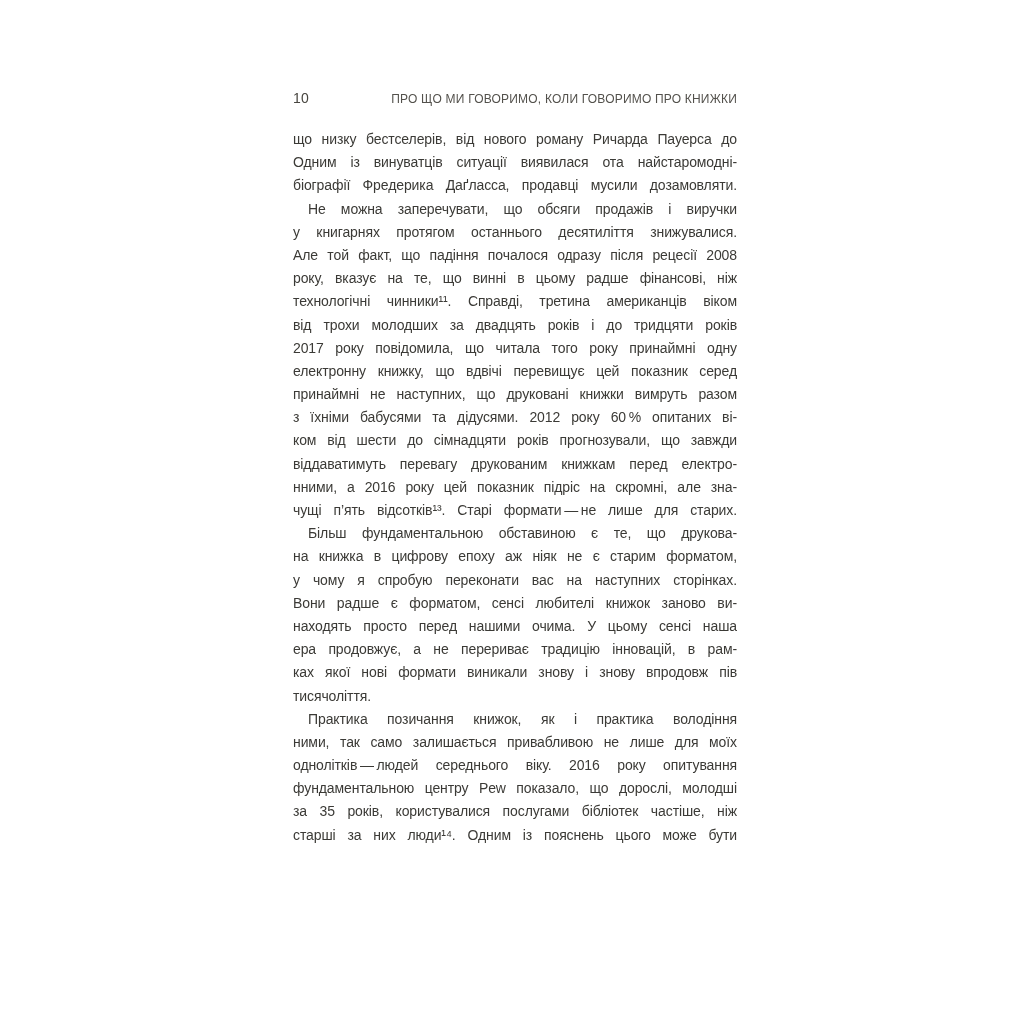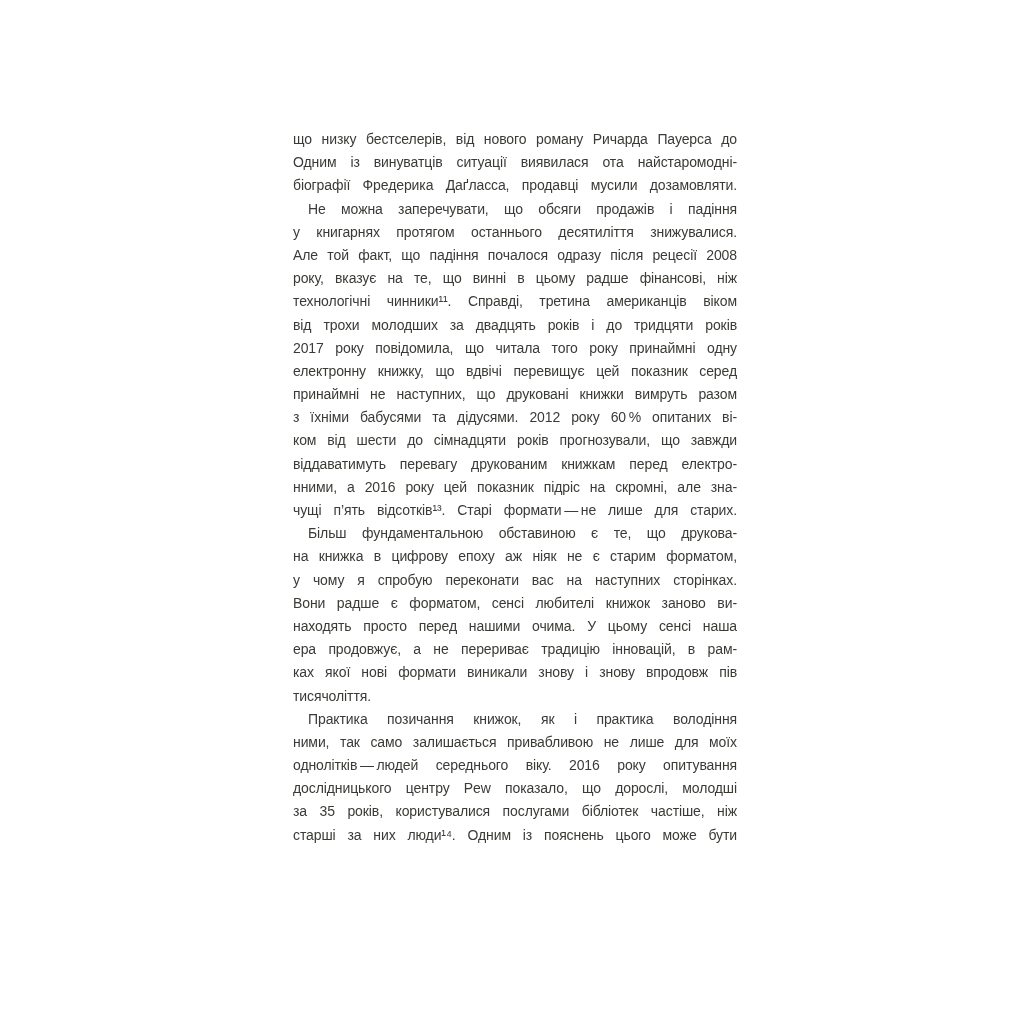--- a/index.html
+++ b/index.html
@@ -61,26 +61,30 @@
     text-align-last: left;
   }
   .line.indent {
     text-indent: 15px;
   }
 </style>
 </head>
 <body>
 
 <div class="page">
+  <header class="running-head">
+    <span class="page-num">10</span>
+    <span class="running-title">ПРО ЩО МИ ГОВОРИМО, КОЛИ ГОВОРИМО ПРО КНИЖКИ</span>
+  </header>
 
   <main class="text-block">
       <div class="line">що низку бестселерів, від нового роману Ричарда Пауерса до</div>
       <div class="line">Одним із винуватців ситуації виявилася ота найстаромодні-</div>
       <div class="line">біографії Фредерика Даґласса, продавці мусили дозамовляти.</div>
-      <div class="line indent">Не можна заперечувати, що обсяги продажів і падіння</div>
+      <div class="line indent">Не можна заперечувати, що обсяги продажів і виручки</div>
       <div class="line">у книгарнях протягом останнього десятиліття знижувалися.</div>
       <div class="line">Але той факт, що падіння почалося одразу після рецесії 2008</div>
       <div class="line">року, вказує на те, що винні в цьому радше фінансові, ніж</div>
       <div class="line">технологічні чинники¹¹. Справді, третина американців віком</div>
       <div class="line">від трохи молодших за двадцять років і до тридцяти років</div>
       <div class="line">2017 року повідомила, що читала того року принаймні одну</div>
       <div class="line">електронну книжку, що вдвічі перевищує цей показник серед</div>
       <div class="line">принаймні не наступних, що друковані книжки вимруть разом</div>
       <div class="line">з їхніми бабусями та дідусями. 2012 року 60 % опитаних ві-</div>
       <div class="line">ком від шести до сімнадцяти років прогнозували, що завжди</div>
@@ -91,17 +95,17 @@
       <div class="line">на книжка в цифрову епоху аж ніяк не є старим форматом,</div>
       <div class="line">у чому я спробую переконати вас на наступних сторінках.</div>
       <div class="line">Вони радше є форматом, сенсі любителі книжок заново ви-</div>
       <div class="line">находять просто перед нашими очима. У цьому сенсі наша</div>
       <div class="line">ера продовжує, а не перериває традицію інновацій, в рам-</div>
       <div class="line">ках якої нові формати виникали знову і знову впродовж пів</div>
       <div class="line end">тисячоліття.</div>
       <div class="line indent">Практика позичання книжок, як і практика володіння</div>
       <div class="line">ними, так само залишається привабливою не лише для моїх</div>
       <div class="line">однолітків — людей середнього віку. 2016 року опитування</div>
-      <div class="line">дослідницького центру Pew показало, що дорослі, молодші</div>
+      <div class="line">фундаментальною центру Pew показало, що дорослі, молодші</div>
       <div class="line">за 35 років, користувалися послугами бібліотек частіше, ніж</div>
       <div class="line">старші за них люди¹⁴. Одним із пояснень цього може бути</div>
     </main>
 </div>
 
 </body></html>

